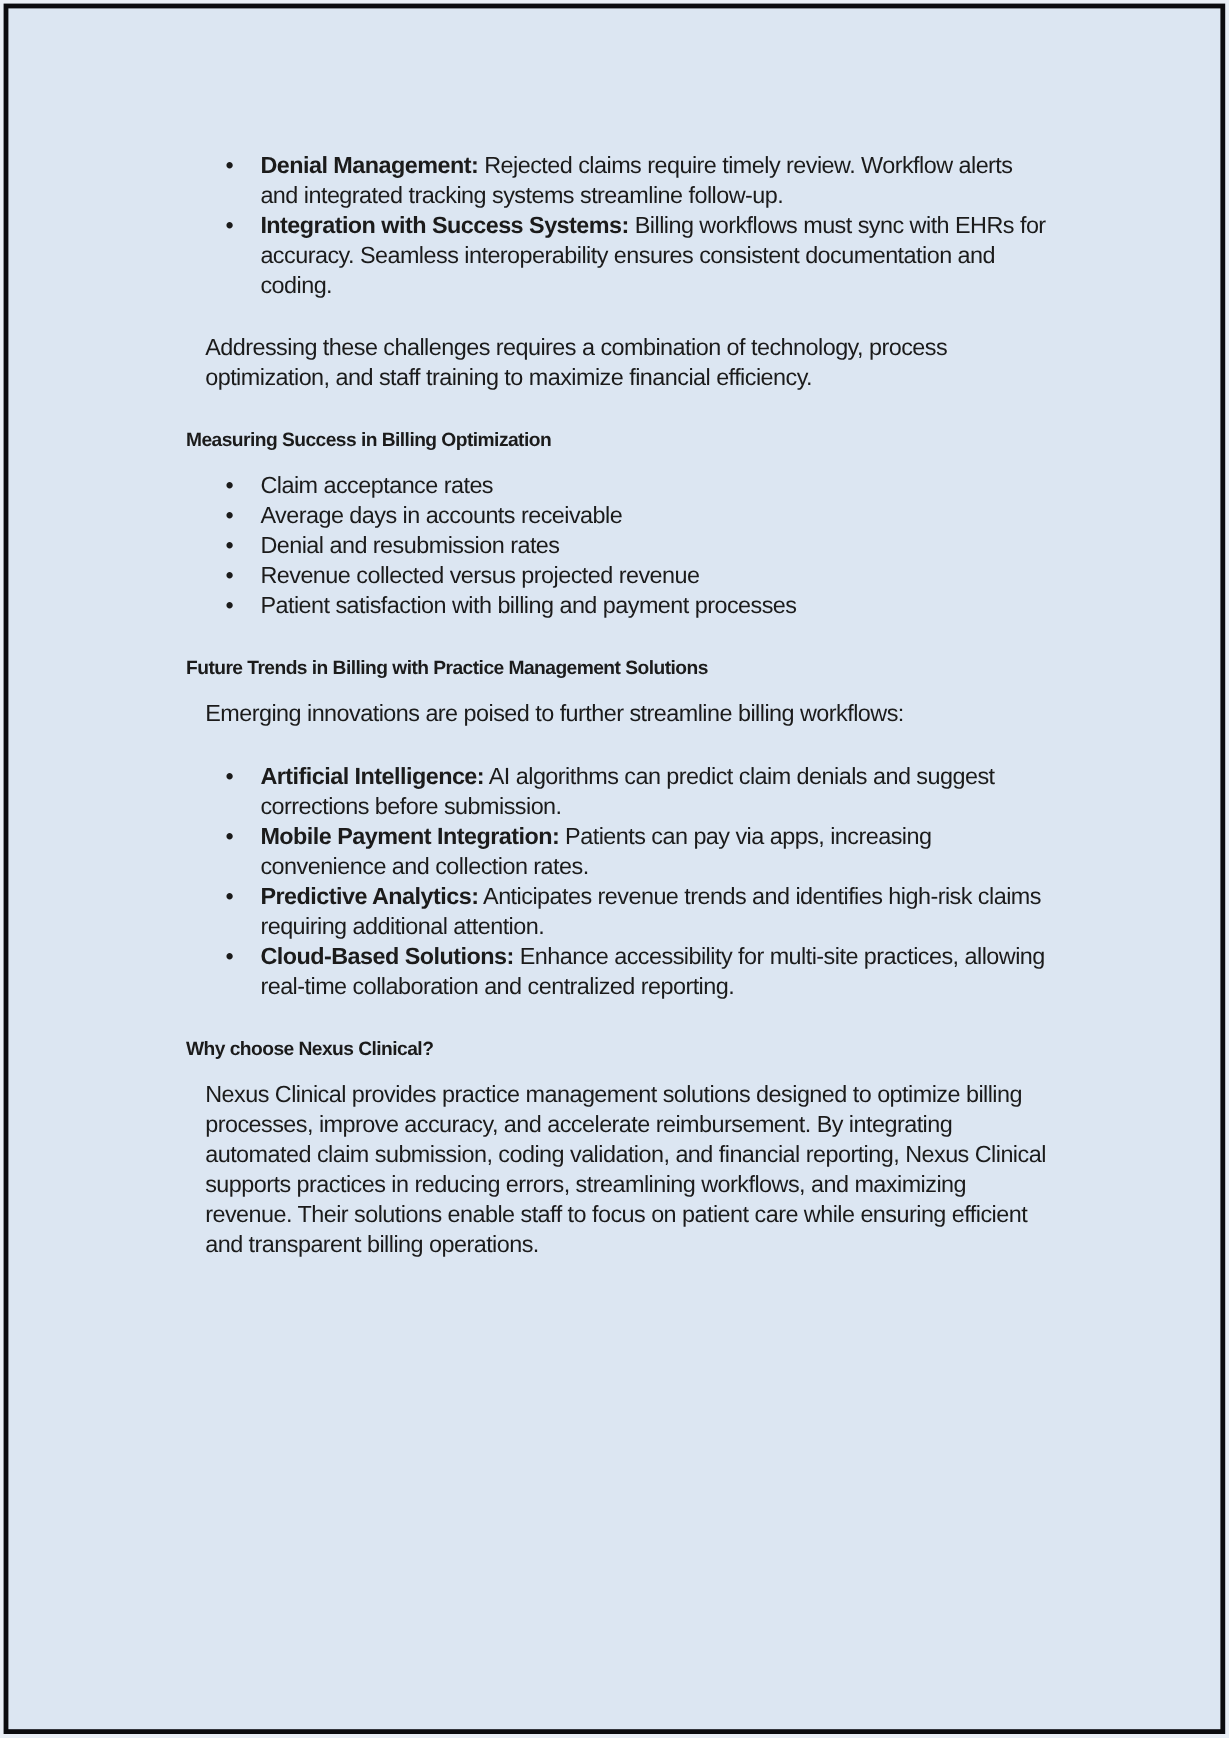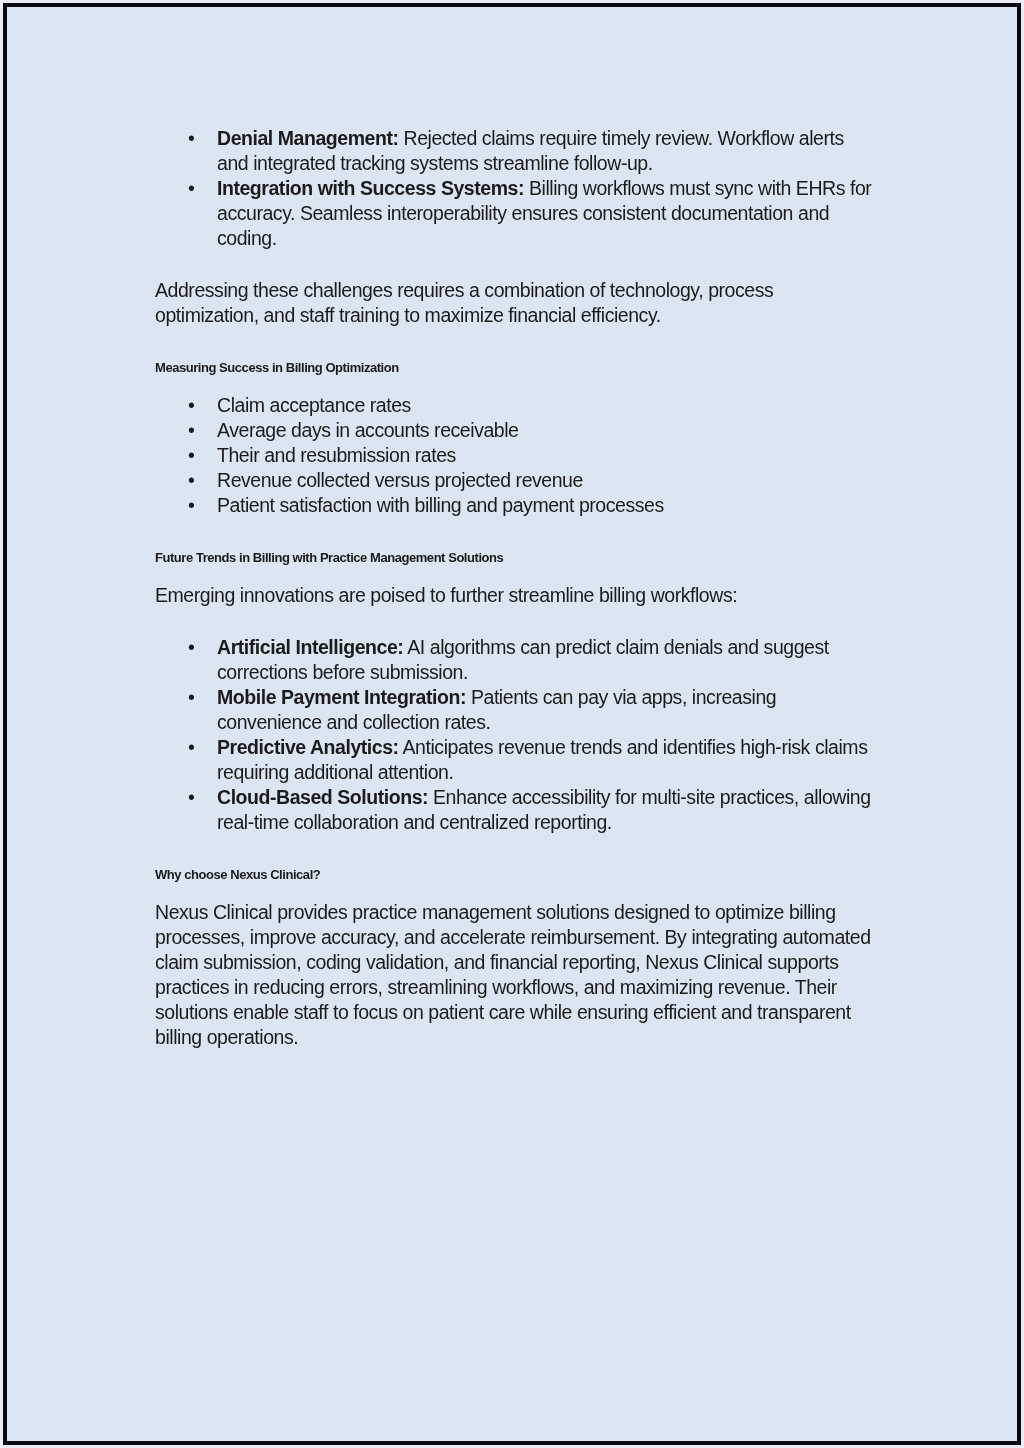--- a/index.html
+++ b/index.html
@@ -23,24 +23,24 @@
   }
   .doc {
     padding: 119px 0 0 148px;
     width: 718px;
     color: #1b1b1b;
     font-size: 19.5px;
     line-height: 25px;
     letter-spacing: -0.45px;
   }
   .doc p {
-    margin: 0 0 27px 0;
+    margin: 0 0 27px 16px;
   }
   .doc h2 {
-    font-size: 13px;
+    font-size: 16px;
     line-height: 25px;
     font-weight: bold;
     margin: 0 0 13px 0;
   }
   .doc ul {
     list-style: none;
     margin: 0 0 27px 0;
     padding: 0 0 0 62px;
   }
   .doc li {
@@ -69,21 +69,21 @@
       </ul>
 
       <p>Addressing these challenges requires a combination of technology, process optimization, and staff training to maximize financial efficiency.</p>
 
       <h2>Measuring Success in Billing Optimization</h2>
 
 
       <ul>
         <li><span class="bullet">•</span><span>Claim acceptance rates</span></li>
         <li><span class="bullet">•</span><span>Average days in accounts receivable</span></li>
-        <li><span class="bullet">•</span><span>Their and resubmission rates</span></li>
+        <li><span class="bullet">•</span><span>Denial and resubmission rates</span></li>
         <li><span class="bullet">•</span><span>Revenue collected versus projected revenue</span></li>
         <li><span class="bullet">•</span><span>Patient satisfaction with billing and payment processes</span></li>
       </ul>
 
 
       <h2>Future Trends in Billing with Practice Management Solutions</h2>
 
       <p>Emerging innovations are poised to further streamline billing workflows:</p>
 
       <ul>

